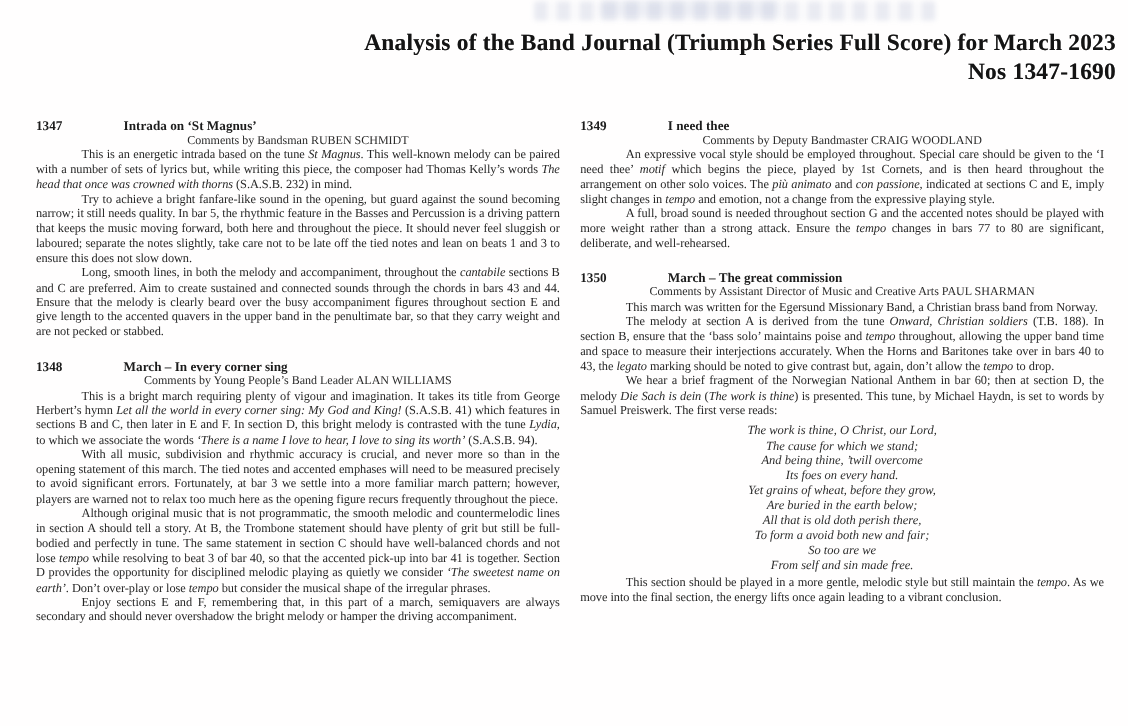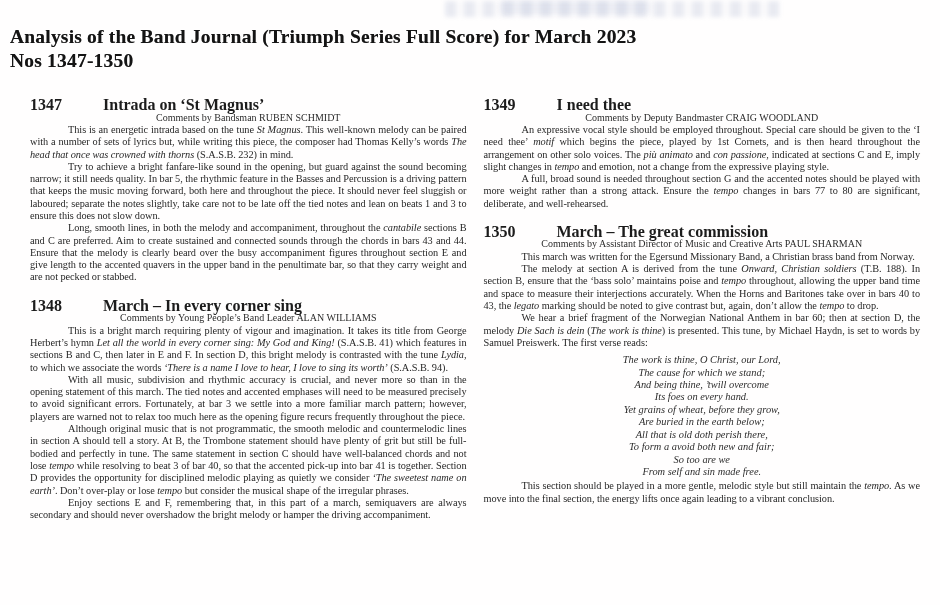--- a/index.html
+++ b/index.html
@@ -19,35 +19,35 @@
       rgba(100,118,168,0.14) 0 11px, rgba(100,118,168,0.03) 11px 19px);
     filter:blur(2.2px);border-radius:2px;
   }
   .showthrough2{
     position:absolute;left:500px;top:0px;width:150px;height:14px;
     background:rgba(120,140,185,0.10);
     filter:blur(3px);border-radius:3px;
   }
   .doc-title{
     margin:25px 10px 0;
-    text-align:left;
+    text-align:right;
     font-size:19.5px;line-height:24px;
     font-weight:bold;color:#141414;
     letter-spacing:0.2px;
     text-shadow:0 0 0.5px rgba(0,0,0,0.45);
   }
   .doc-title span{display:block;}
   .columns{
     position:absolute;left:30px;top:99px;width:890px;
     display:flex;gap:17px;
   }
   .col{width:437px;}
   .entry{margin:0 0 16px 0;}
   .entry-head{
-    font-weight:bold;font-size:16px;line-height:12.5px;color:#1c1c1c;
+    font-weight:bold;font-size:11px;line-height:12.5px;color:#1c1c1c;
     white-space:nowrap;
   }
   .entry-num{display:inline-block;width:73px;}
   .byline{
     text-align:center;font-size:10px;line-height:12.4px;color:#2b2b2b;
   }
   .para{
     margin:0;
     text-indent:38px;
     text-align:justify;
@@ -65,21 +65,21 @@
 </style>
 </head>
 <body>
 
 <div class="page">
   <div class="showthrough"></div>
   <div class="showthrough2"></div>
 
   <h1 class="doc-title">
     <span>Analysis of the Band Journal (Triumph Series Full Score) for March 2023</span>
-    <span>Nos 1347-1350</span>
+    <span>Nos 1347-1690</span>
   </h1>
 
   <div class="columns">
     <div class="col" id="col-left">
         <section class="entry">
           <div class="entry-head"><span class="entry-num">1347</span><span class="entry-title">Intrada on ‘St Magnus’</span></div>
           <div class="byline">Comments by Bandsman RUBEN SCHMIDT</div>
           <p class="para">This is an energetic intrada based on the tune <i>St Magnus</i>. This well-known melody can be paired with a number of sets of lyrics but, while writing this piece, the composer had Thomas Kelly’s words <i>The head that once was crowned with thorns</i> (S.A.S.B. 232) in mind.</p>
           <p class="para">Try to achieve a bright fanfare-like sound in the opening, but guard against the sound becoming narrow; it still needs quality. In bar 5, the rhythmic feature in the Basses and Percussion is a driving pattern that keeps the music moving forward, both here and throughout the piece. It should never feel sluggish or laboured; separate the notes slightly, take care not to be late off the tied notes and lean on beats 1 and 3 to ensure this does not slow down.</p>
           <p class="para">Long, smooth lines, in both the melody and accompaniment, throughout the <i>cantabile</i> sections B and C are preferred. Aim to create sustained and connected sounds through the chords in bars 43 and 44. Ensure that the melody is clearly beard over the busy accompaniment figures throughout section E and give length to the accented quavers in the upper band in the penultimate bar, so that they carry weight and are not pecked or stabbed.</p>

